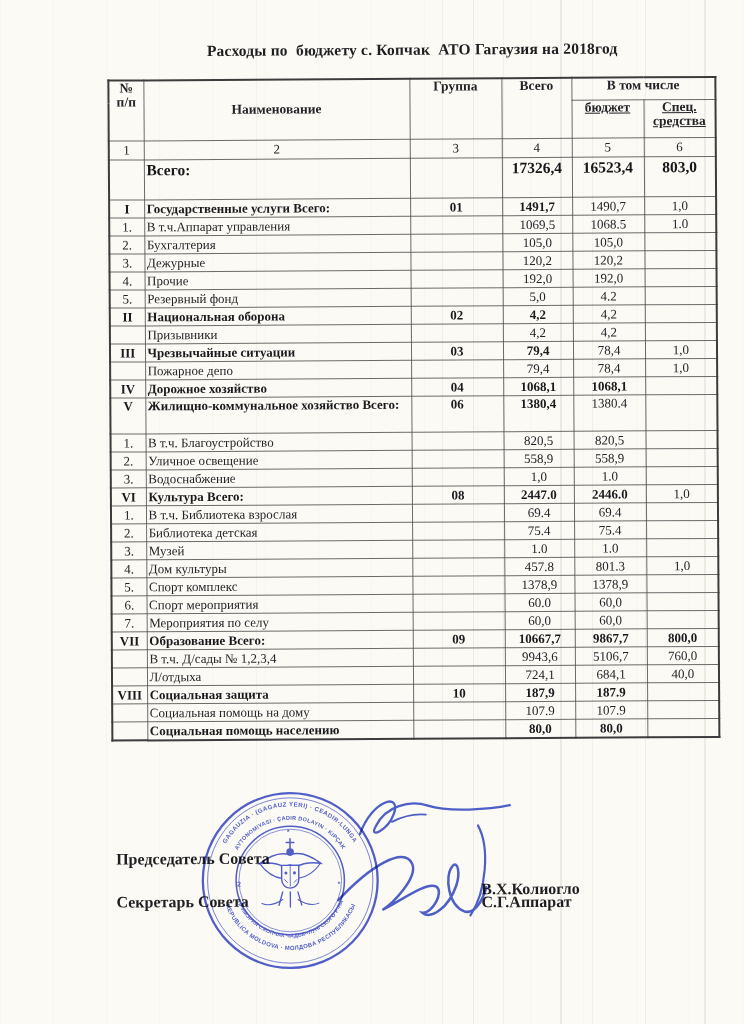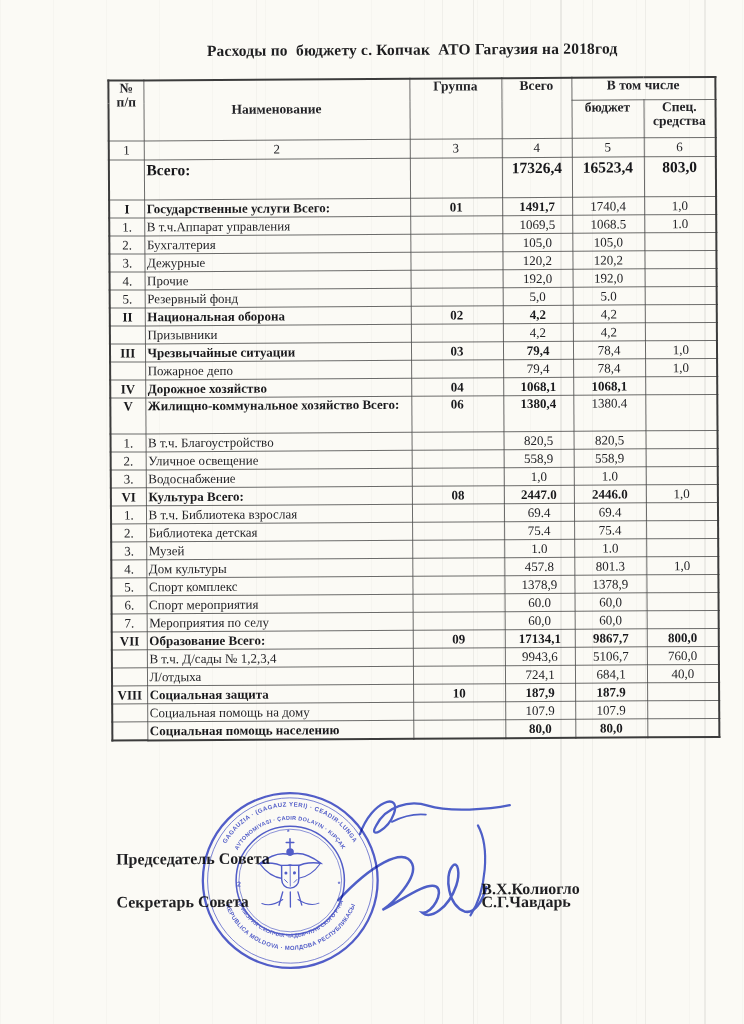--- a/index.html
+++ b/index.html
@@ -22,21 +22,21 @@
     position:absolute; left:110px; top:78px; width:607px;
     border-collapse:collapse; table-layout:fixed; font-size:13px; color:#242428;
   }
   table.budget th, table.budget td {
     border:1px solid rgba(60,60,60,0.75);
     padding:0 2px; line-height:1.06; overflow:hidden;
   }
   table.budget { border:2px solid #3c3c3c; }
   thead th { font-weight:bold; font-size:13.5px; }
   .hr1 th { height:21px; }
-  .hr2 th { height:37px; vertical-align:top; padding-top:1px; }
+  .hr2 th { height:37px; vertical-align:top; padding-top:1px;text-decoration:underline; }
   th.h-num { vertical-align:top; padding-top:2px; line-height:1.15; }
   th.h-name { vertical-align:middle; }
   th.h-group, th.h-total { vertical-align:top; padding-top:2px; }
   th.h-incl { height:21px; vertical-align:top; padding-top:2px;text-align:center; }
 
   tr.colnum td { height:18px; text-align:center; font-size:13px; }
   td.c { text-align:center; }
   td.name { text-align:left; padding-left:4px; }
   td.ind1 { padding-left:37px; }
   tbody td { height:17px; }
@@ -114,21 +114,21 @@
             <td class="c grp"></td>
             <td class="c tot">17326,4</td>
             <td class="c bud">16523,4</td>
             <td class="c spc">803,0</td>
           </tr>
           <tr class="sec ">
             <td class="c num">I</td>
             <td class="name">Государственные услуги Всего:</td>
             <td class="c grp">01</td>
             <td class="c tot">1491,7</td>
-            <td class="c bud">1740,4</td>
+            <td class="c bud">1490,7</td>
             <td class="c spc">1,0</td>
           </tr>
           <tr class="">
             <td class="c num">1.</td>
             <td class="name">В т.ч.Аппарат управления</td>
             <td class="c grp"></td>
             <td class="c tot">1069,5</td>
             <td class="c bud">1068.5</td>
             <td class="c spc">1.0</td>
           </tr>
@@ -154,21 +154,21 @@
             <td class="c grp"></td>
             <td class="c tot">192,0</td>
             <td class="c bud">192,0</td>
             <td class="c spc"></td>
           </tr>
           <tr class="">
             <td class="c num">5.</td>
             <td class="name ind1">Резервный фонд</td>
             <td class="c grp"></td>
             <td class="c tot">5,0</td>
-            <td class="c bud">5.0</td>
+            <td class="c bud">4.2</td>
             <td class="c spc"></td>
           </tr>
           <tr class="sec ">
             <td class="c num">II</td>
             <td class="name">Национальная оборона</td>
             <td class="c grp">02</td>
             <td class="c tot">4,2</td>
             <td class="c bud">4,2</td>
             <td class="c spc"></td>
           </tr>
@@ -297,21 +297,21 @@
             <td class="name ind1">Мероприятия по селу</td>
             <td class="c grp"></td>
             <td class="c tot">60,0</td>
             <td class="c bud">60,0</td>
             <td class="c spc"></td>
           </tr>
           <tr class="sec ">
             <td class="c num">VII</td>
             <td class="name">Образование Всего:</td>
             <td class="c grp">09</td>
-            <td class="c tot">17134,1</td>
+            <td class="c tot">10667,7</td>
             <td class="c bud b">9867,7</td>
             <td class="c spc b">800,0</td>
           </tr>
           <tr class="">
             <td class="c num"></td>
             <td class="name">В т.ч. Д/сады № 1,2,3,4</td>
             <td class="c grp"></td>
             <td class="c tot">9943,6</td>
             <td class="c bud">5106,7</td>
             <td class="c spc">760,0</td>
@@ -347,21 +347,21 @@
             <td class="c tot">80,0</td>
             <td class="c bud b">80,0</td>
             <td class="c spc"></td>
           </tr>
         </tbody>
     </table>
 
     <div class="sig-line sig-title-1">Председатель Совета</div>
     <div class="sig-line sig-title-2">Секретарь Совета</div>
     <div class="sig-line sig-name-1">В.Х.Колиогло</div>
-    <div class="sig-line sig-name-2">С.Г.Чавдарь</div>
+    <div class="sig-line sig-name-2">С.Г.Аппарат</div>
 
     <svg class="stamp" viewBox="0 0 200 200">
       <defs>
         <path id="arcOT" d="M 22,100 A 78,78 0 0 1 178,100"></path>
         <path id="arcOB" d="M 27,100 A 73,73 0 0 0 173,100"></path>
         <path id="arcIT" d="M 36,100 A 64,64 0 0 1 164,100"></path>
         <path id="arcIB" d="M 40,100 A 60,60 0 0 0 160,100"></path>
       </defs>
       <g stroke="#4450c4" fill="none">
         <circle cx="100" cy="100" r="92" stroke-width="2.4"></circle>

